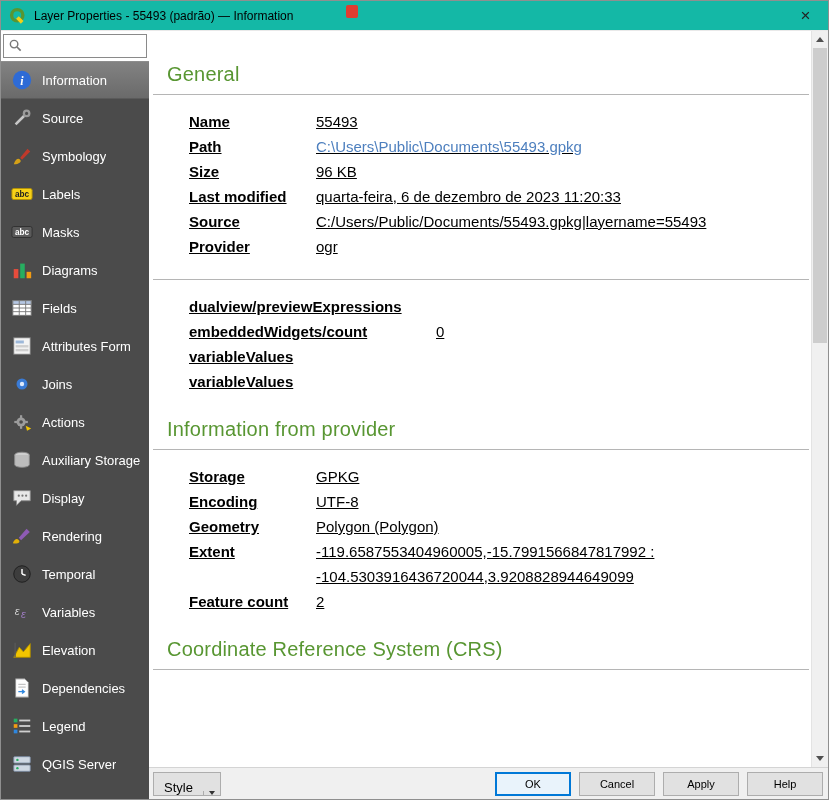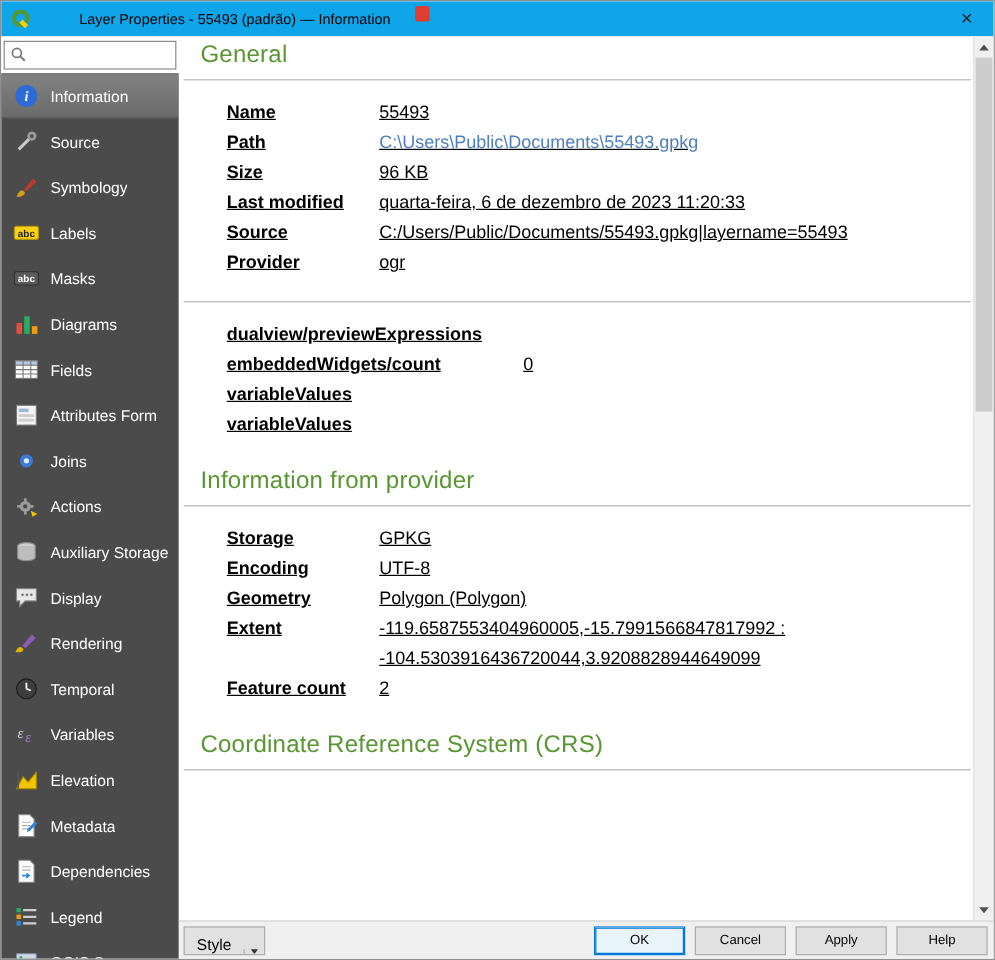--- a/index.html
+++ b/index.html
@@ -9,22 +9,22 @@
     font-family:"Liberation Sans","DejaVu Sans",sans-serif;
     background:#fff;
   }
   .window {
     position:relative; width:829px; height:800px;
     border:1px solid #8f8f8f; background:#fff; overflow:hidden;
   }
   
   .titlebar {
     position:absolute; top:0; left:0; right:0; height:30px;
-    background:#0ea5e9; display:flex; align-items:center;
-    padding-left:8px; border-bottom:1px solid #e9e9e9;gap:32px;
+    background:#14b8a6; display:flex; align-items:center;
+    padding-left:8px; border-bottom:1px solid #e9e9e9;
   }
   .app-icon { width:18px; height:18px; margin-right:7px; flex:none; }
   .app-icon svg { width:100%; height:100%; display:block; }
   .title { font-size:12px; color:#000; white-space:nowrap; }
   .red-dot {
     position:absolute; left:345px; top:4px; width:12px; height:13px;
     background:#e03c31; border-radius:2px;
   }
   .close-btn {
     position:absolute; right:0; top:0; width:45px; height:29px;
@@ -58,21 +58,21 @@
   .sb-label { white-space:nowrap; overflow:hidden; }
   
   .content {
     position:absolute; left:148px; top:30px; right:17px; bottom:32px;
     background:#fff; overflow:hidden; padding:0 2px 0 4px;
   }
   .sec-heading {
     font-size:20px; font-weight:500; color:var(--heading-green,#589632);
     margin:24px 0 8px 14px; letter-spacing:0.2px;
   }
-  .section-0 .sec-heading { margin-top:4px; }
+  .section-0 .sec-heading { margin-top:32px; }
   .rule { border-top:1px solid #b5b5b5; height:0; }
   .prop-table { margin:14px 0 20px 36px; }
   .prop-row { display:flex; font-size:15px; line-height:25px; color:#000;text-decoration:underline; }
   .prop-label { width:127px; flex:none; font-weight:bold; }
   .section-1 .prop-label { width:247px; }
   .prop-value { white-space:pre-line; }
   .prop-value a { color:var(--link-blue,#4d7fbe); text-decoration:none; }
   
   .vscroll {
     position:absolute; right:0; top:30px; bottom:32px; width:17px;
@@ -291,32 +291,20 @@
           <span class="sb-label">Variables</span>
         </div>
         <div class="sb-item">
           <span class="icon">
             <svg viewBox="0 0 24 24">
               <path d="M3 20 L9 9 L13.5 14 L21 5 L21 20 Z" fill="#f2c500" stroke="#a88a00"></path>
               <line x1="4.5" y1="4" x2="4.5" y2="20" stroke="#5a5a5a" stroke-width="1.4"></line>
             </svg>
           </span>
           <span class="sb-label">Elevation</span>
-        </div>
-        <div class="sb-item">
-          <span class="icon">
-            <svg viewBox="0 0 24 24">
-              <path d="M5 2 H15 L19 6 V22 H5 Z" fill="#fdfdfd" stroke="#8a8a8a"></path>
-              <line x1="8" y1="9" x2="16" y2="9" stroke="#b0b0b0"></line>
-              <line x1="8" y1="12" x2="16" y2="12" stroke="#b0b0b0"></line>
-              <line x1="8" y1="15" x2="16" y2="15" stroke="#b0b0b0"></line>
-              <path d="M13 15 L20 8 L22 10 L15 17 L12.5 17.8 Z" fill="#2e86de"></path>
-            </svg>
-          </span>
-          <span class="sb-label">Metadata</span>
         </div>
         <div class="sb-item">
           <span class="icon">
             <svg viewBox="0 0 24 24">
               <path d="M5 2 H15 L19 6 V22 H5 Z" fill="#fdfdfd" stroke="#8a8a8a"></path>
               <line x1="8" y1="8" x2="16" y2="8" stroke="#b0b0b0"></line>
               <line x1="8" y1="11" x2="16" y2="11" stroke="#b0b0b0"></line>
               <path d="M8 16 H14 M12 14 L14.5 16 L12 18" stroke="#2e86de" fill="none" stroke-width="1.5"></path>
             </svg>
           </span>

